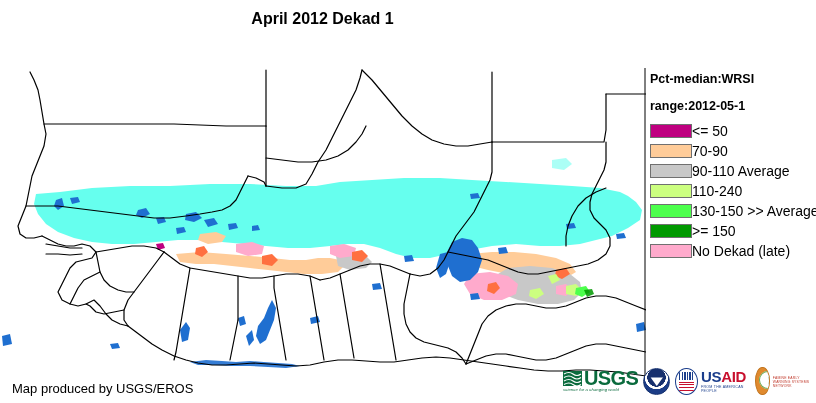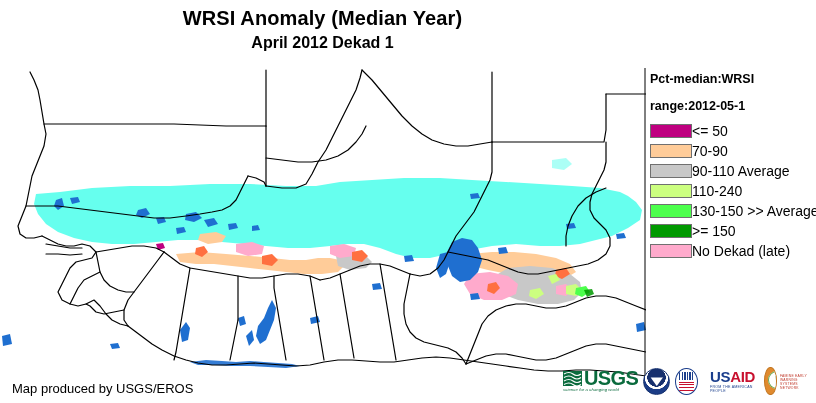--- a/index.html
+++ b/index.html
@@ -51,21 +51,21 @@
               transform:translate(-50%,-50%);width:13px;height:9px;
               background:#ffffff;clip-path:polygon(0 0,100% 0,50% 100%);}
 
   
   .usaid-seal{width:25px;height:25px;border-radius:50%;background:#ffffff;
               border:1.5px solid #1b3e8c;position:relative;overflow:hidden;}
   .usaid-seal:before{content:"";position:absolute;left:3px;top:3px;right:3px;height:8px;
               background:repeating-linear-gradient(90deg,#1b3e8c 0 1.3px,#fff 1.3px 2.6px);}
   .usaid-seal:after{content:"";position:absolute;left:3px;bottom:3px;right:3px;height:9px;
               background:repeating-linear-gradient(0deg,#c8102e 0 1.4px,#fff 1.4px 2.8px);}
-  .usaid-txt{display:flex;flex-direction:column;margin-left:12px;}
+  .usaid-txt{display:flex;flex-direction:column;margin-left:3px;}
   .usaid-word{font-size:15px;font-weight:bold;line-height:14px;letter-spacing:-.3px;}
   .usaid-word .us{color:#1b3e8c;}
   .usaid-word .aid{color:#c8102e;}
   .usaid-tag{font-size:3.6px;color:#1b3e8c;letter-spacing:.25px;margin-top:1px;}
 
   
   .fews-globe{width:26px;height:26px;border-radius:50%;
               background:#e08a2e;border:1.4px solid #c2751f;position:relative;overflow:hidden;}
   .fews-globe:after{content:"";position:absolute;left:3px;top:3px;width:18px;height:18px;
               border-radius:50%;background:#ffffff;
@@ -77,21 +77,20 @@
               #9fd3f5;}
   .fews-txt{display:flex;flex-direction:column;margin-left:3px;}
   .fews-word{font-size:15px;font-weight:bold;color:#c0392b;line-height:14px;
              letter-spacing:-.2px;font-family:"Liberation Serif",serif;}
   .fews-tag{font-size:3.4px;color:#c0392b;letter-spacing:.2px;margin-top:1px;}
 </style>
 </head>
 <body>
 
 <div id="title-block">
-  <div id="main-title">WRSI Anomaly (Median Year)</div>
   <div id="sub-title">April 2012 Dekad 1</div>
 </div>
 
 <div id="map-panel">
 <svg id="map-svg" viewBox="0 0 646 312">
   <defs>
     <clipPath id="landclip">
       <path d="M20 2 L33 6 L42 18 L46 34 L52 50 L58 62 L60 78 L58 96 L52 112 L44 126
                L38 140 L30 152 L36 158 L52 156 L70 158 L86 160 L92 170 L86 180
                L74 186 L64 196 L56 204 L62 208 L76 206 L90 200 L104 196 L118 200

